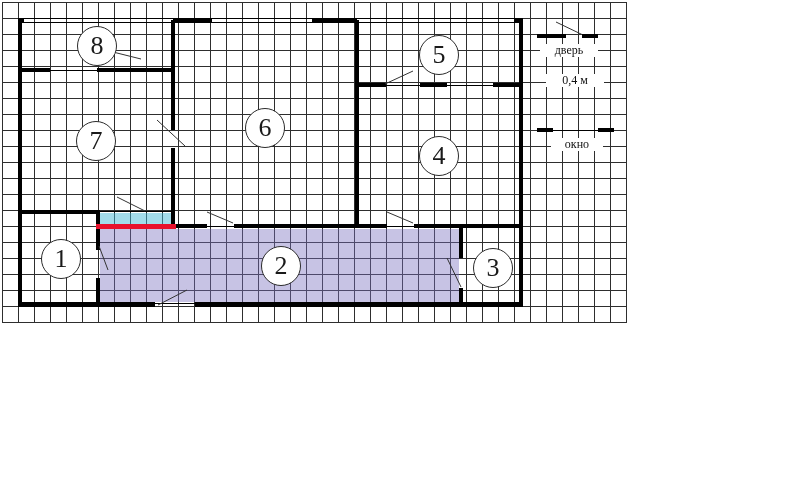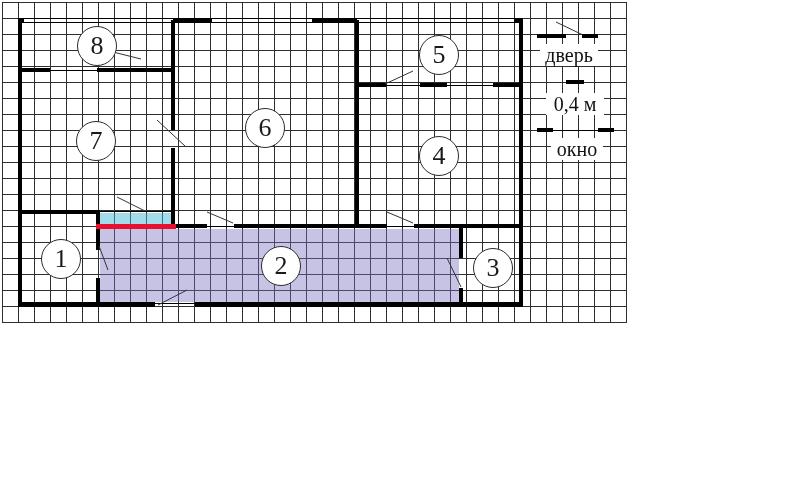--- a/index.html
+++ b/index.html
@@ -15,21 +15,21 @@
   .wall{position:absolute;background:var(--wall,#000);}
   .thin{position:absolute;background:var(--wall,#000);}
   .win{position:absolute;box-sizing:border-box;
        border-top:1px solid var(--wall,#000);border-bottom:1px solid var(--wall,#000);}
   .fill-room2{position:absolute;background:var(--room2_fill,rgba(122,112,190,.42));}
   .fill-cyan{position:absolute;background:var(--cyan_strip,rgba(70,185,215,.5));}
   .redwall{position:absolute;background:var(--red_wall,#e8112d);}
   .circ{position:absolute;width:38px;height:38px;border-radius:50%;background:#fff;
         border:1px solid #2b2b2b;display:flex;align-items:center;justify-content:center;
         font-size:26px;color:#1a1a1a;line-height:1;}
-  .lbl{position:absolute;background:#fff;text-align:center;font-size:20px;color:#111;
+  .lbl{position:absolute;background:#fff;text-align:center;font-size:12px;color:#111;
        line-height:1.1;padding:0 2px;white-space:nowrap;}
   .overlay{position:absolute;left:0;top:0;pointer-events:none;}
 </style>
 </head>
 <body>
 
 <div class="canvas">
 
   <div class="grid"></div>
 
@@ -116,21 +116,21 @@
   <div class="circ" style="left:77px;top:26px;">
       <span>8</span>
     </div>
 
   <div>
     <div class="wall" style="left:537px;top:34px;width:29px;height:4px;"></div>
     <div class="wall" style="left:582px;top:34px;width:16px;height:4px;"></div>
     <div class="lbl" style="left:540px;top:44px;width:54px;">дверь</div>
 
     <div class="wall" style="left:566px;top:80px;width:18px;height:4px;"></div>
-    <div class="lbl" style="left:546px;top:93px;width:54px;">0,4 м</div>
+    <div class="lbl" style="left:546px;top:74px;width:54px;">0,4 м</div>
 
     <div class="wall" style="left:537px;top:128px;width:16px;height:4px;"></div>
     <div class="thin" style="left:553px;top:130px;width:45px;height:1px;"></div>
     <div class="wall" style="left:598px;top:128px;width:16px;height:4px;"></div>
     <div class="lbl" style="left:551px;top:138px;width:48px;">окно</div>
   </div>
 
 </div>
 
 </body></html>

